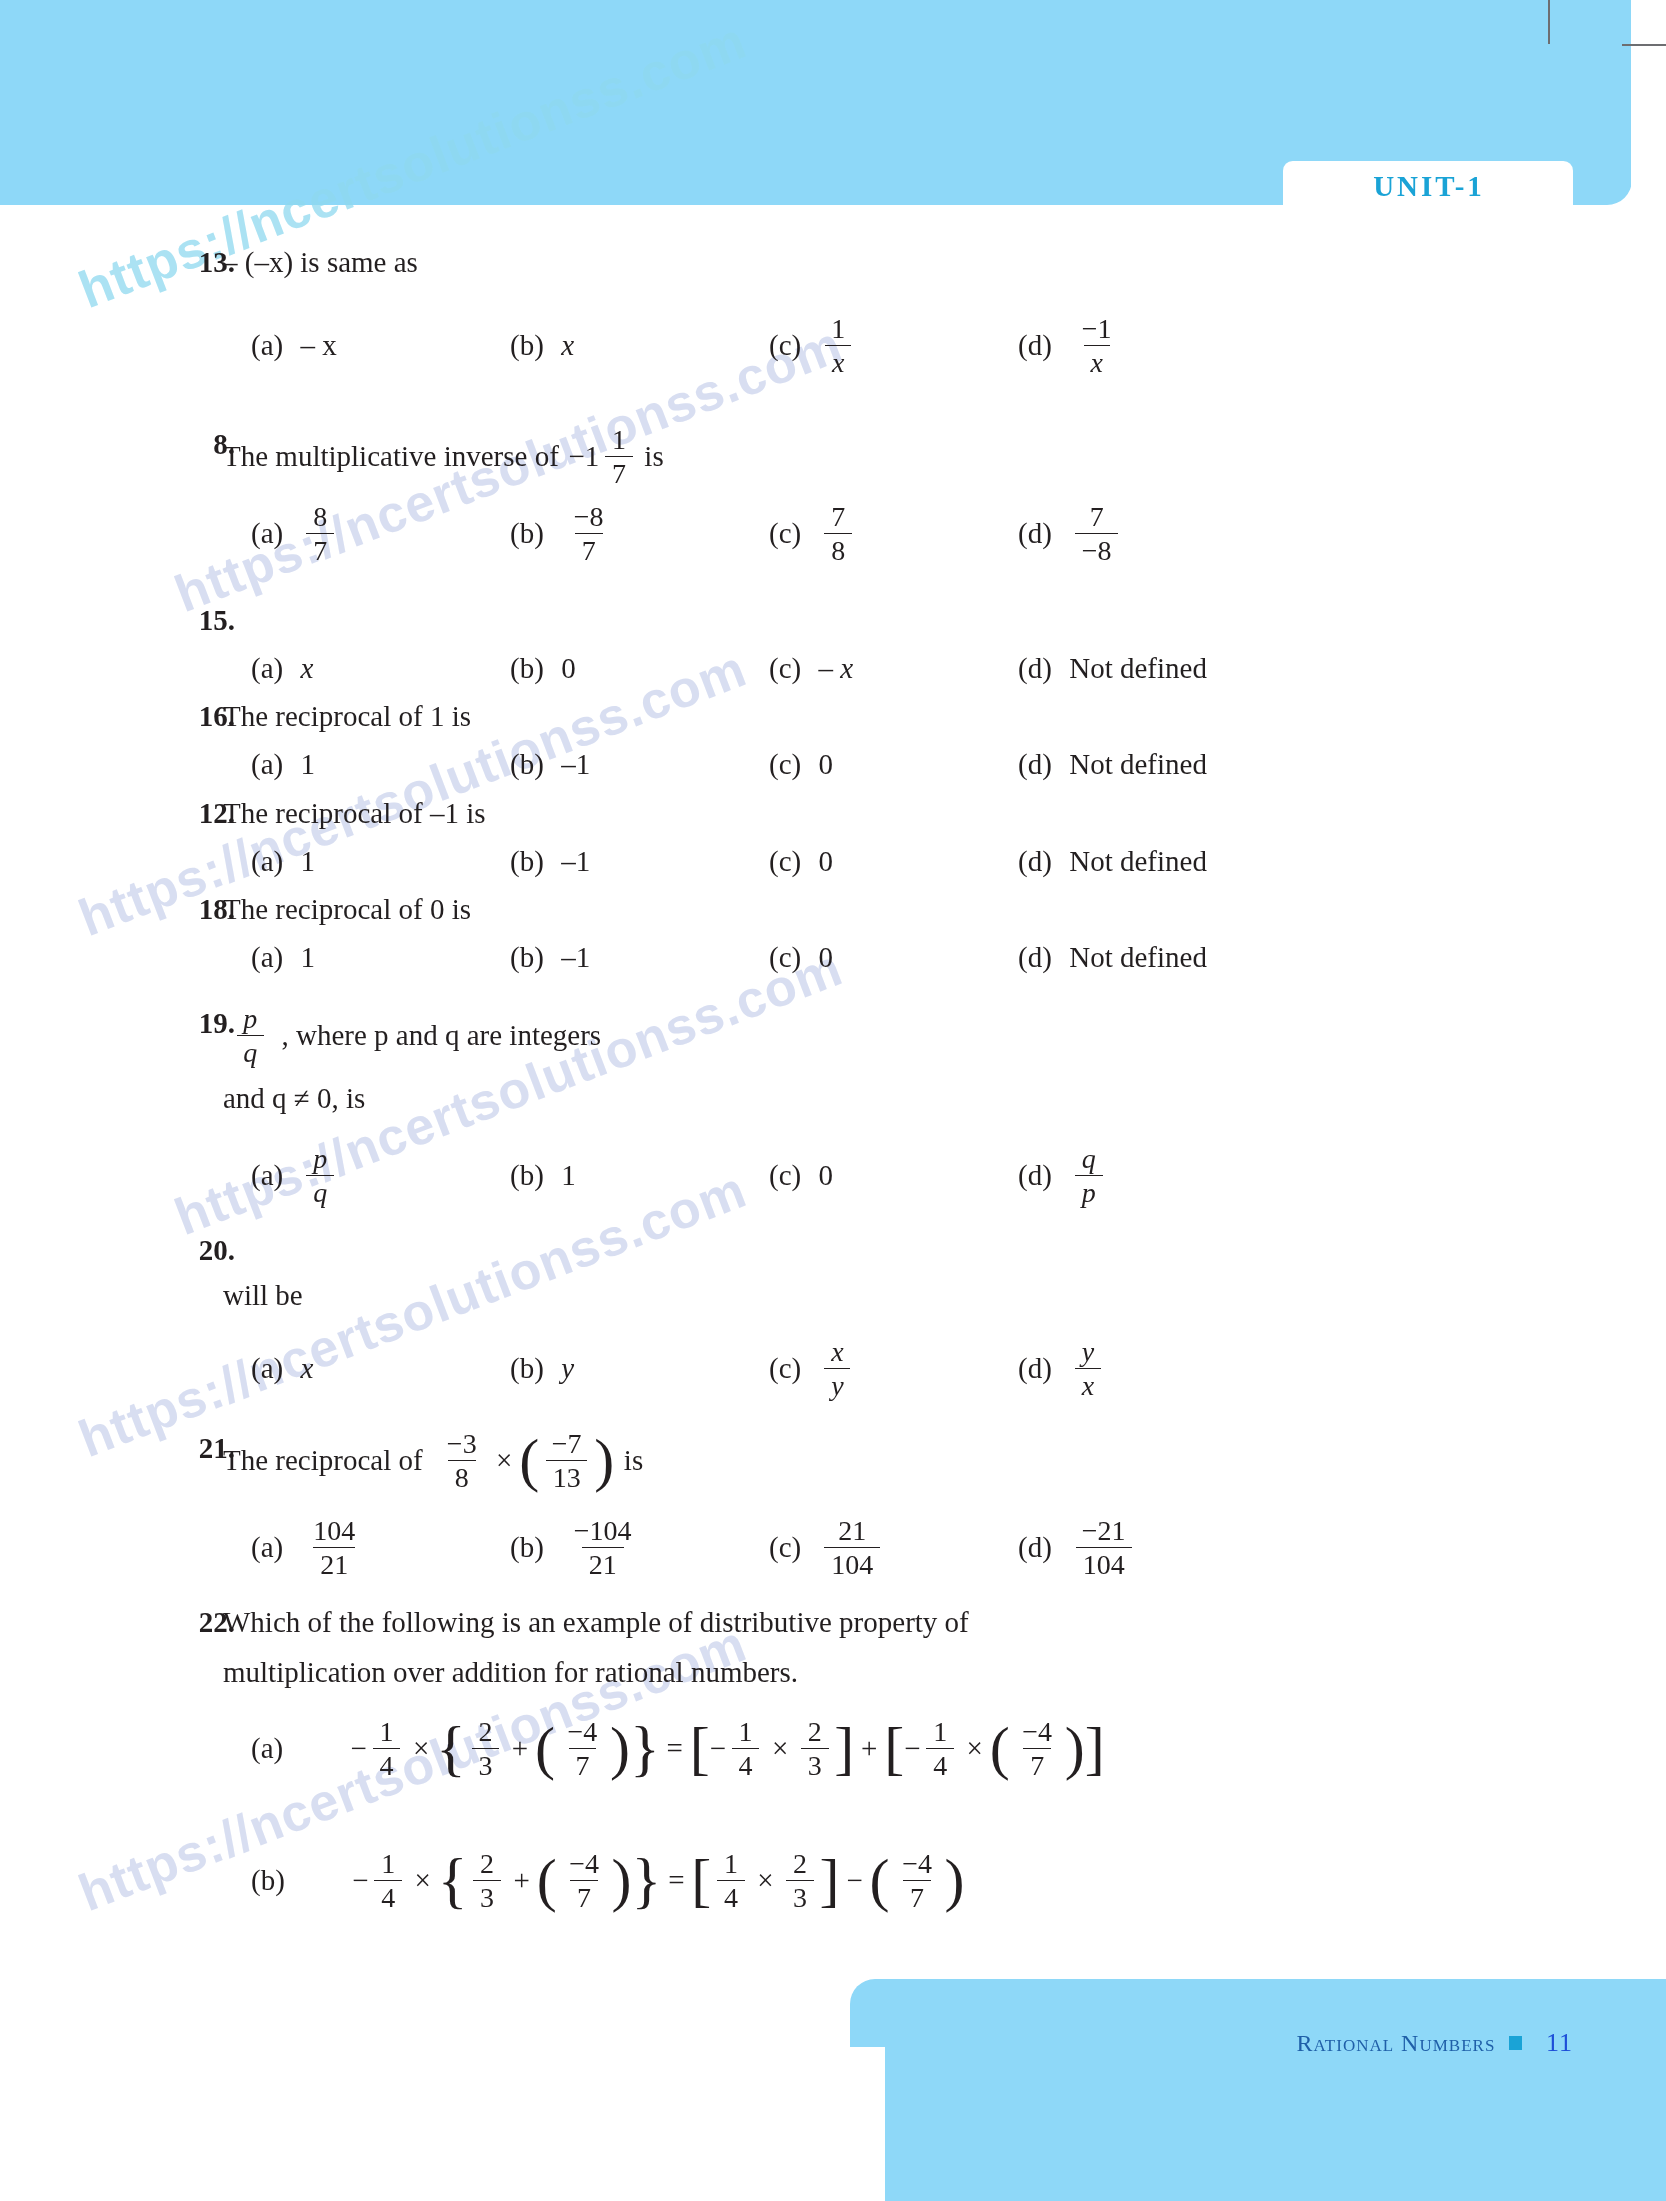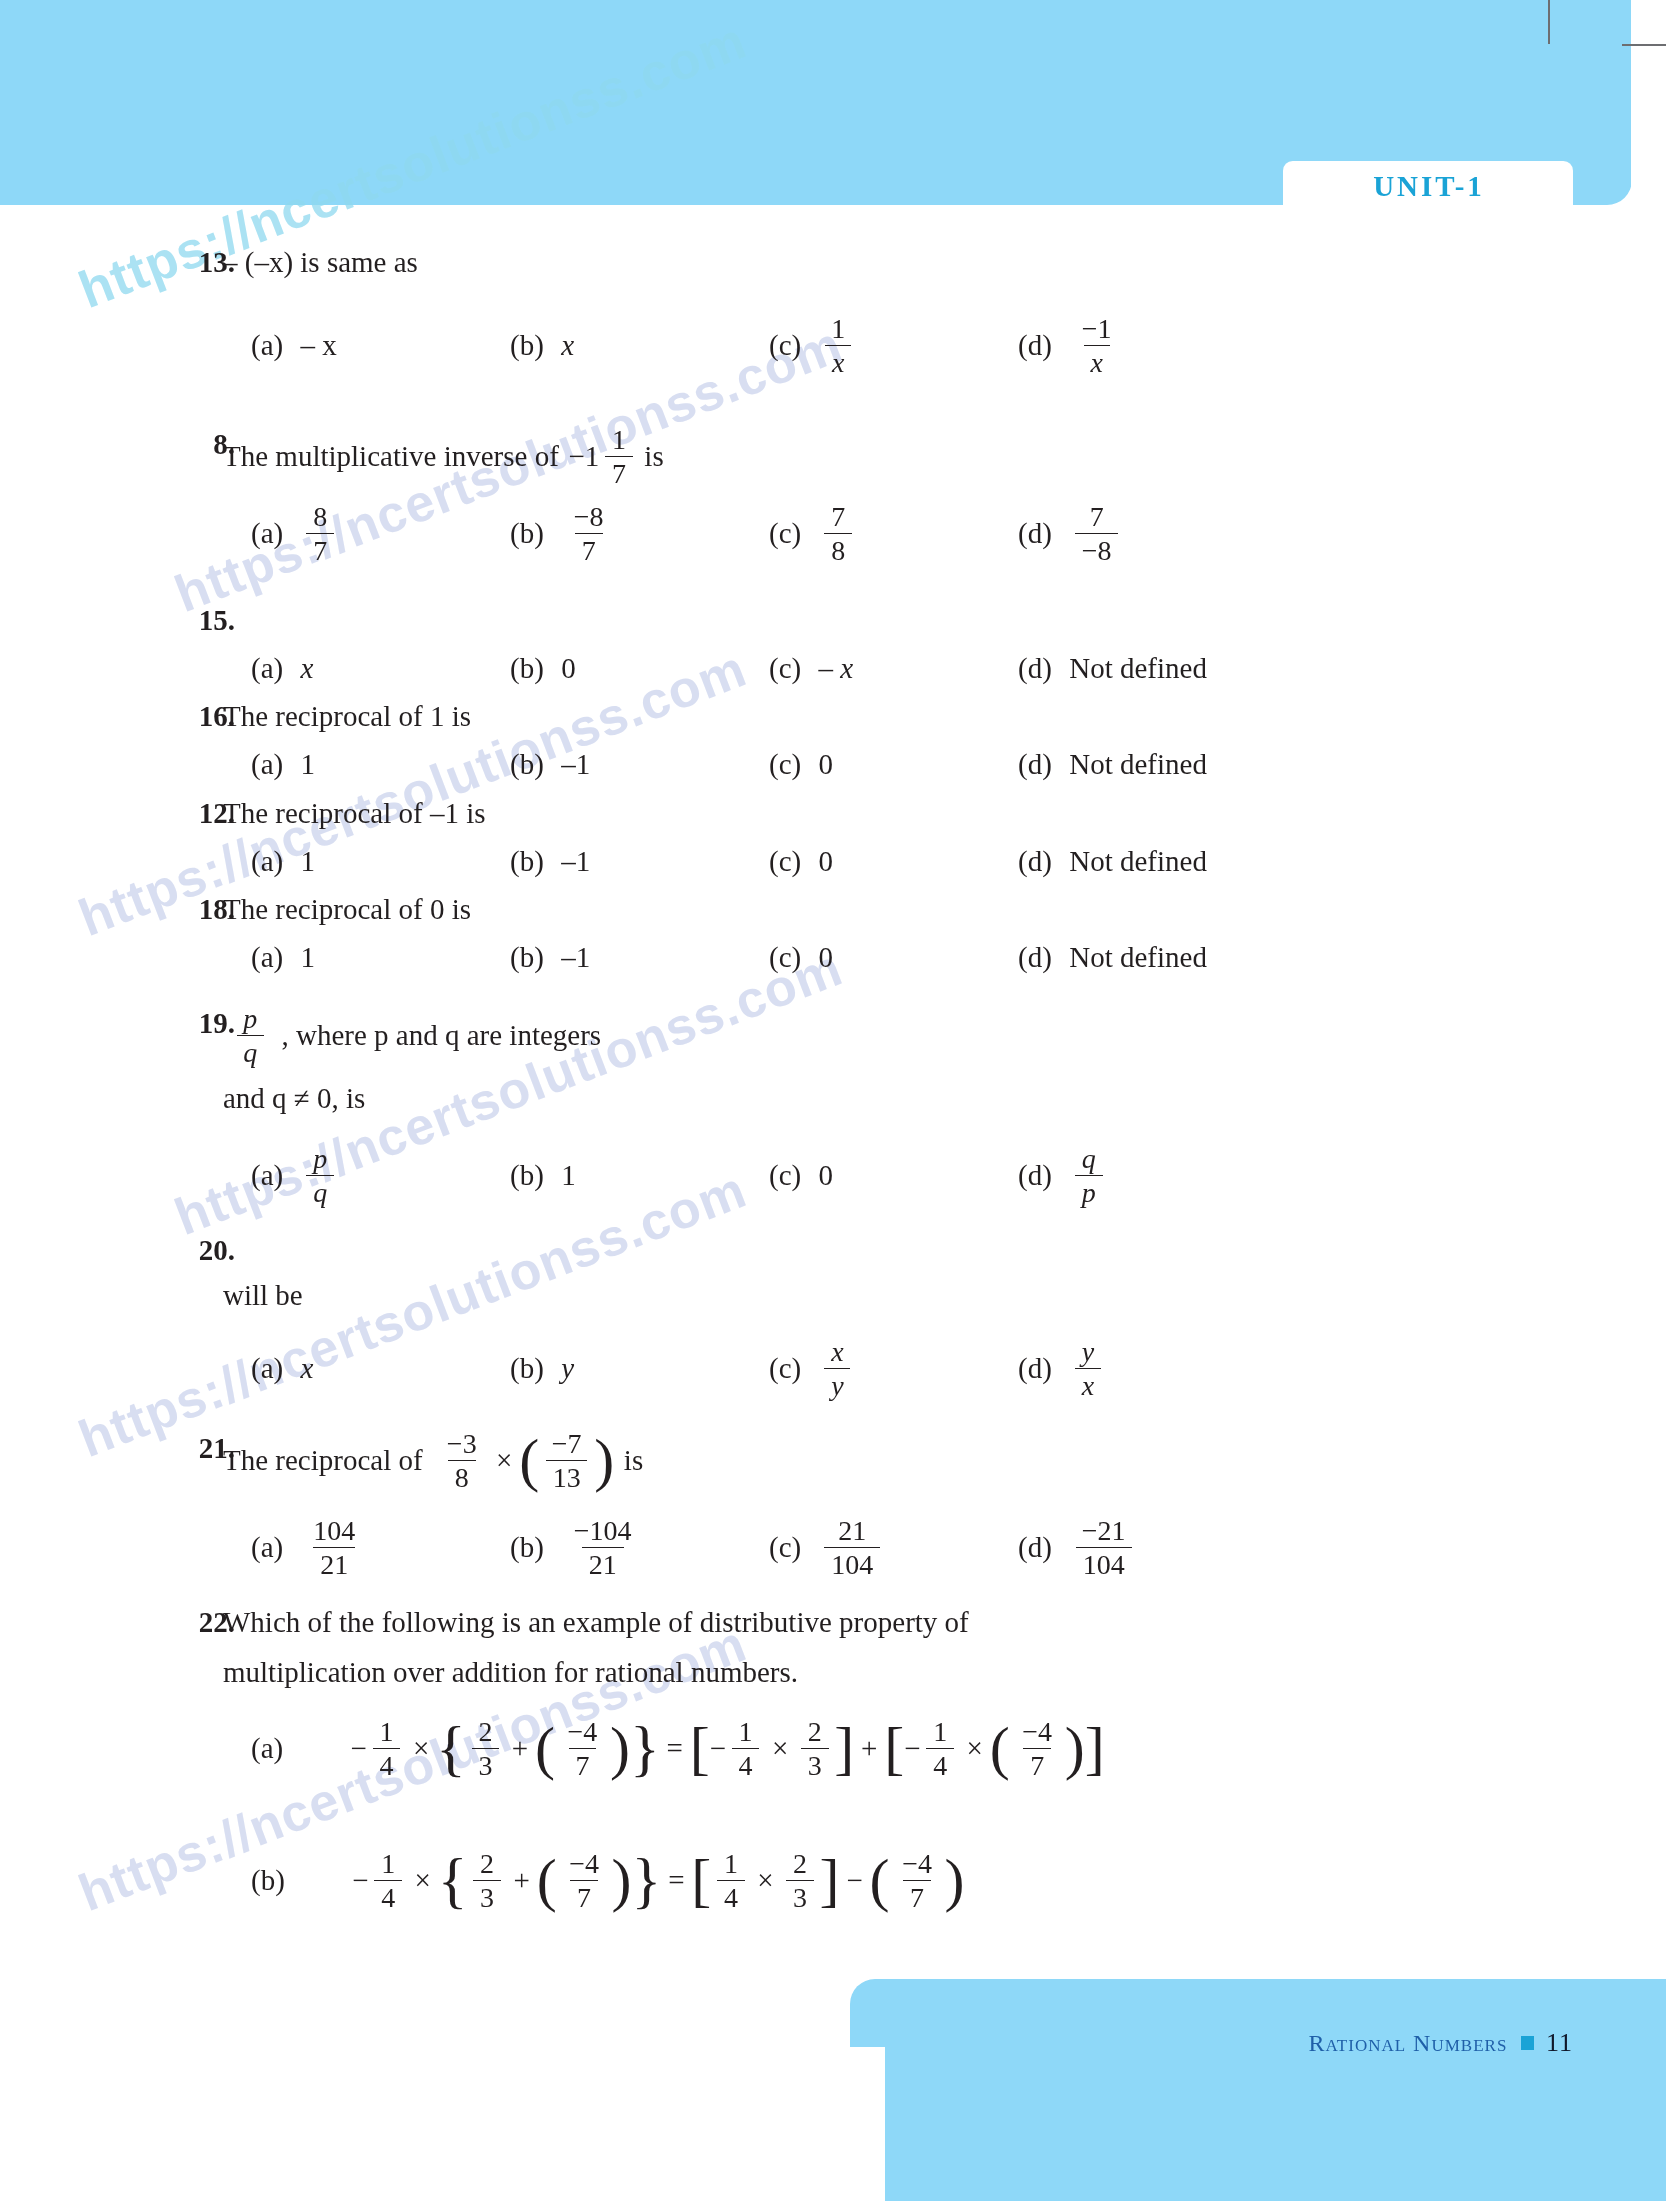--- a/index.html
+++ b/index.html
@@ -201,21 +201,21 @@
     align-items: center;
     font-family: "Liberation Serif", serif;
     font-size: 24px;
     color: #1f5fa8;
     letter-spacing: 1px;
   }
   .footer-title { font-variant: small-caps; margin-right: 13.5px; }
   .footer-sq {
     width: 13.5px; height: 13.5px; background: #1aa3d6; margin-right: 11.6px;
   }
-  .footer-page { color: #0f172a; font-size: 26px; }
+  .footer-page { color: #1d4ed8; font-size: 26px; margin-left: 12px; }
 </style>
 </head>
 <body>
 
 <div class="page">
 
   <div class="top-banner"></div>
   <div class="right-strip"></div>
   <div class="crop-v"></div>
   <div class="crop-h"></div>

